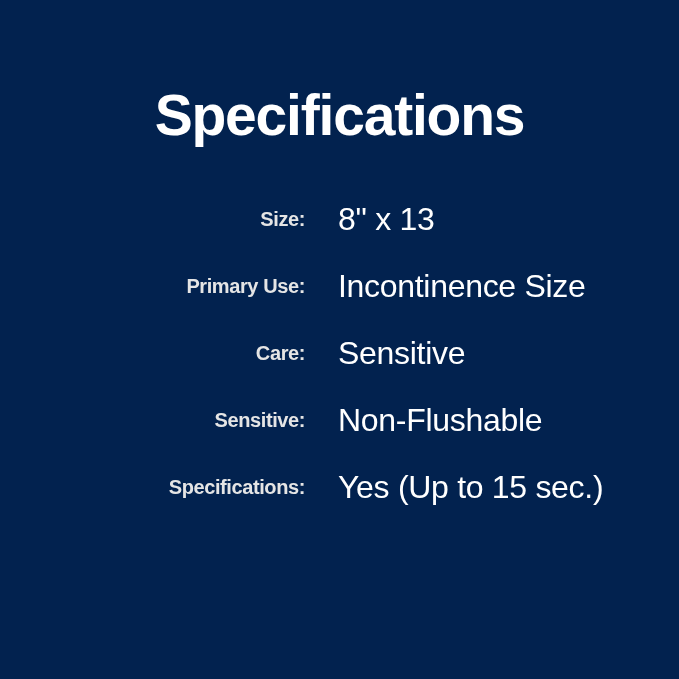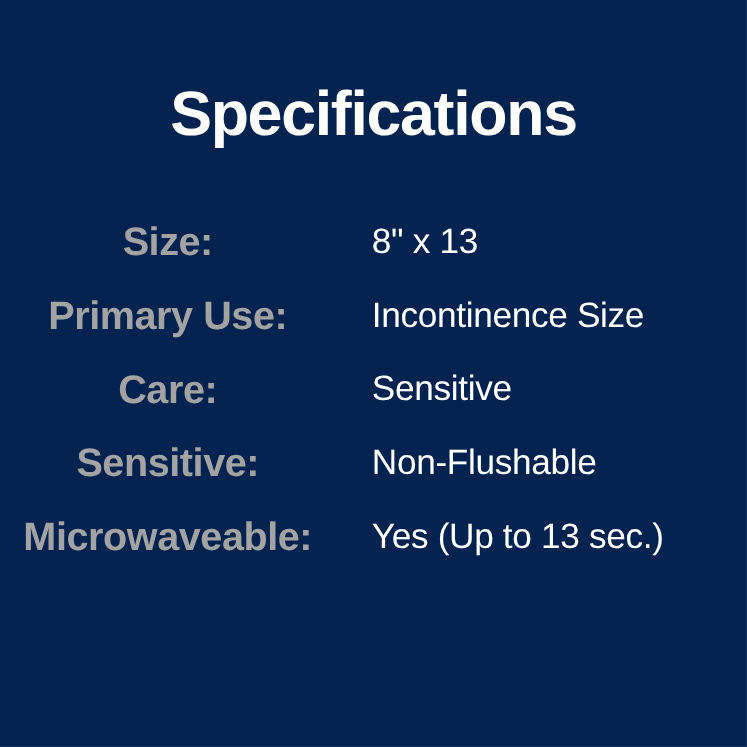--- a/index.html
+++ b/index.html
@@ -30,44 +30,44 @@
     padding: 0;
     color: #ffffff;
     font-family: "Liberation Sans", sans-serif;
     font-size: 57px;
     font-weight: 700;
     letter-spacing: -1.2px;
     line-height: 1;
     text-align: center;
     width: 100%;
     position: absolute;
-    top: 76px;
+    top: 87px;
     left: 0;
   }
 
   .spec-table {
     position: absolute;
     top: 186px;
     left: 0;
     width: 679px;
     border-collapse: collapse;
   }
 
   .spec-row {
     height: 67px;
   }
 
   .spec-label {
     width: 305px;
     padding: 0 0 0 0;
-    text-align: center;
+    text-align: right;
     vertical-align: middle;
-    color: #a3a3a3;
+    color: #e5e5e5;
     font-family: "Liberation Sans", sans-serif;
-    font-size: 36px;
+    font-size: 20px;
     font-weight: 700;
     letter-spacing: -0.4px;
     white-space: nowrap;
   }
 
   .spec-value {
     padding: 0 0 0 33px;
     text-align: left;
     vertical-align: middle;
     color: #ffffff;
@@ -103,20 +103,20 @@
         <td class="spec-label">Care:</td>
         <td class="spec-value">Sensitive</td>
       </tr>
 
       <tr class="spec-row">
         <td class="spec-label">Sensitive:</td>
         <td class="spec-value">Non-Flushable</td>
       </tr>
 
       <tr class="spec-row">
-        <td class="spec-label">Microwaveable:</td>
-        <td class="spec-value">Yes (Up to 13 sec.)</td>
+        <td class="spec-label">Specifications:</td>
+        <td class="spec-value">Yes (Up to 15 sec.)</td>
       </tr>
 
     </tbody>
   </table>
 
 </div>
 
 </body></html>

